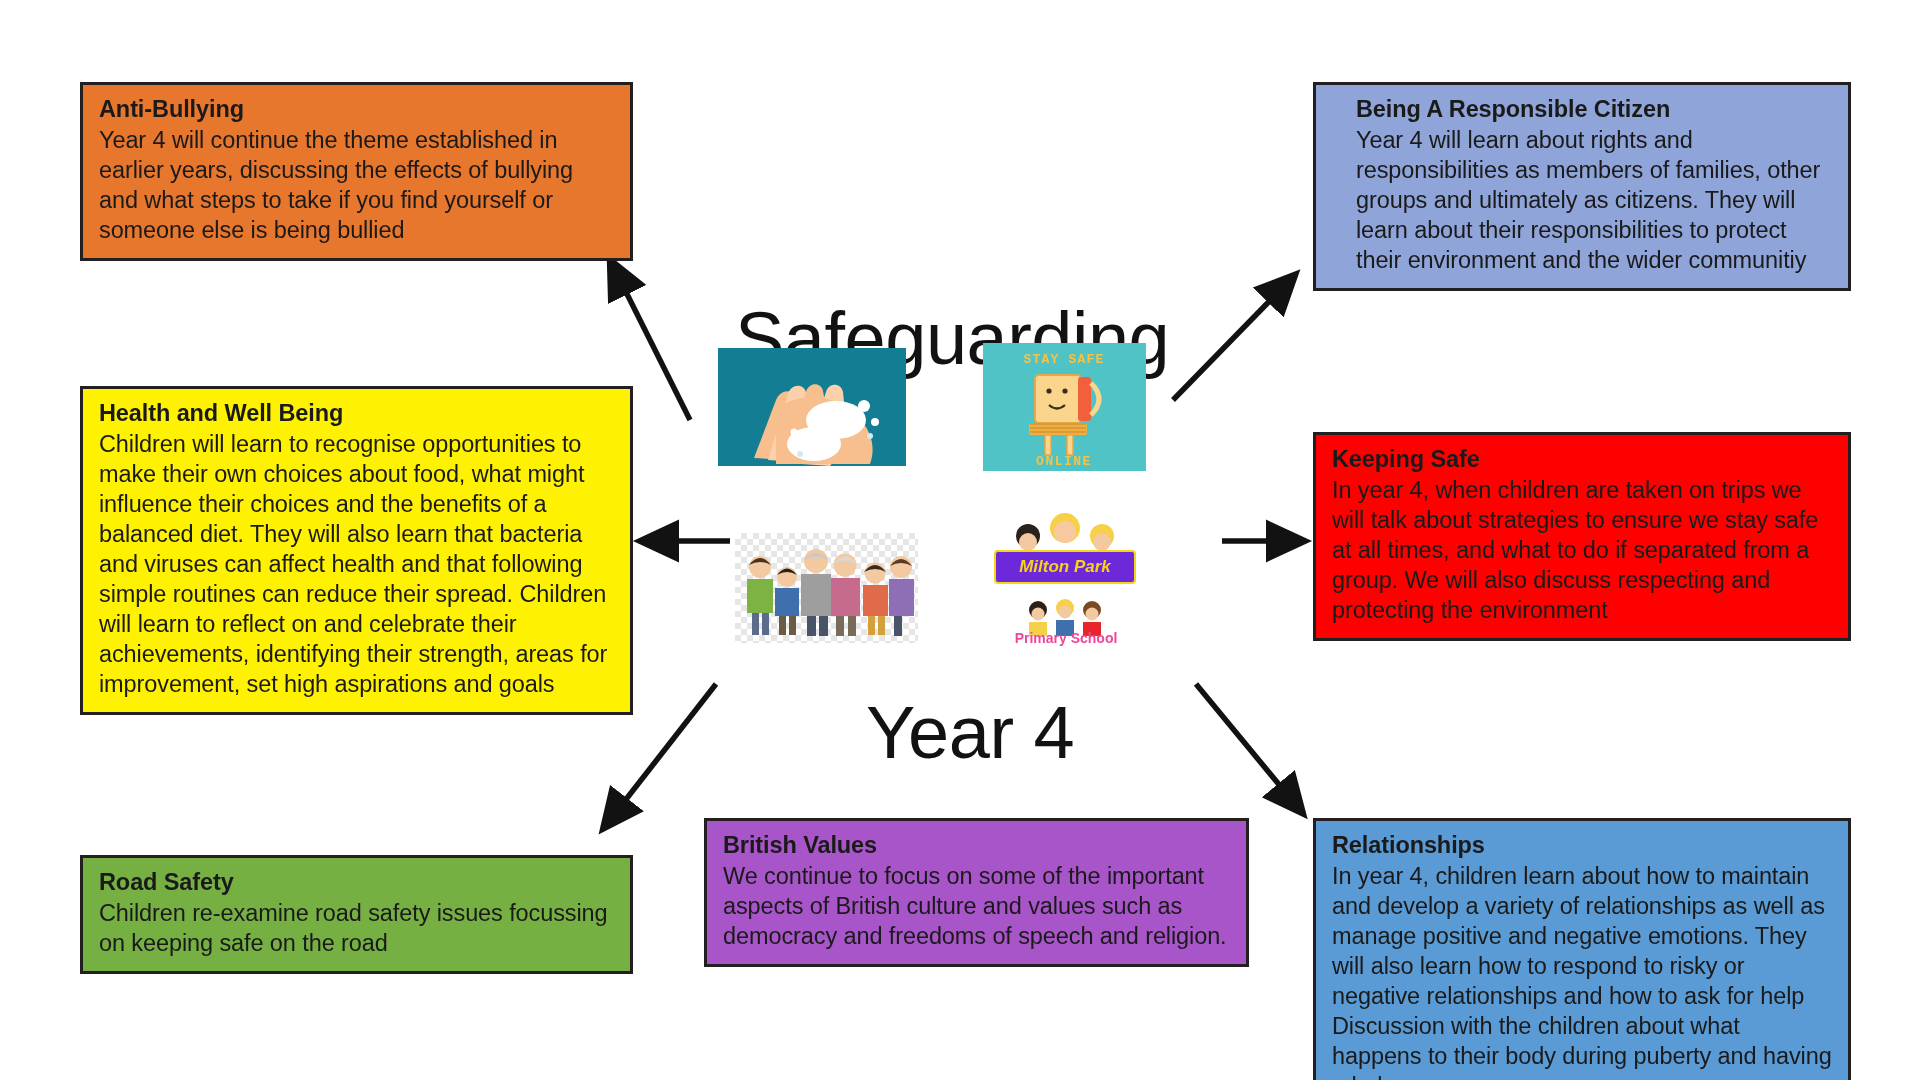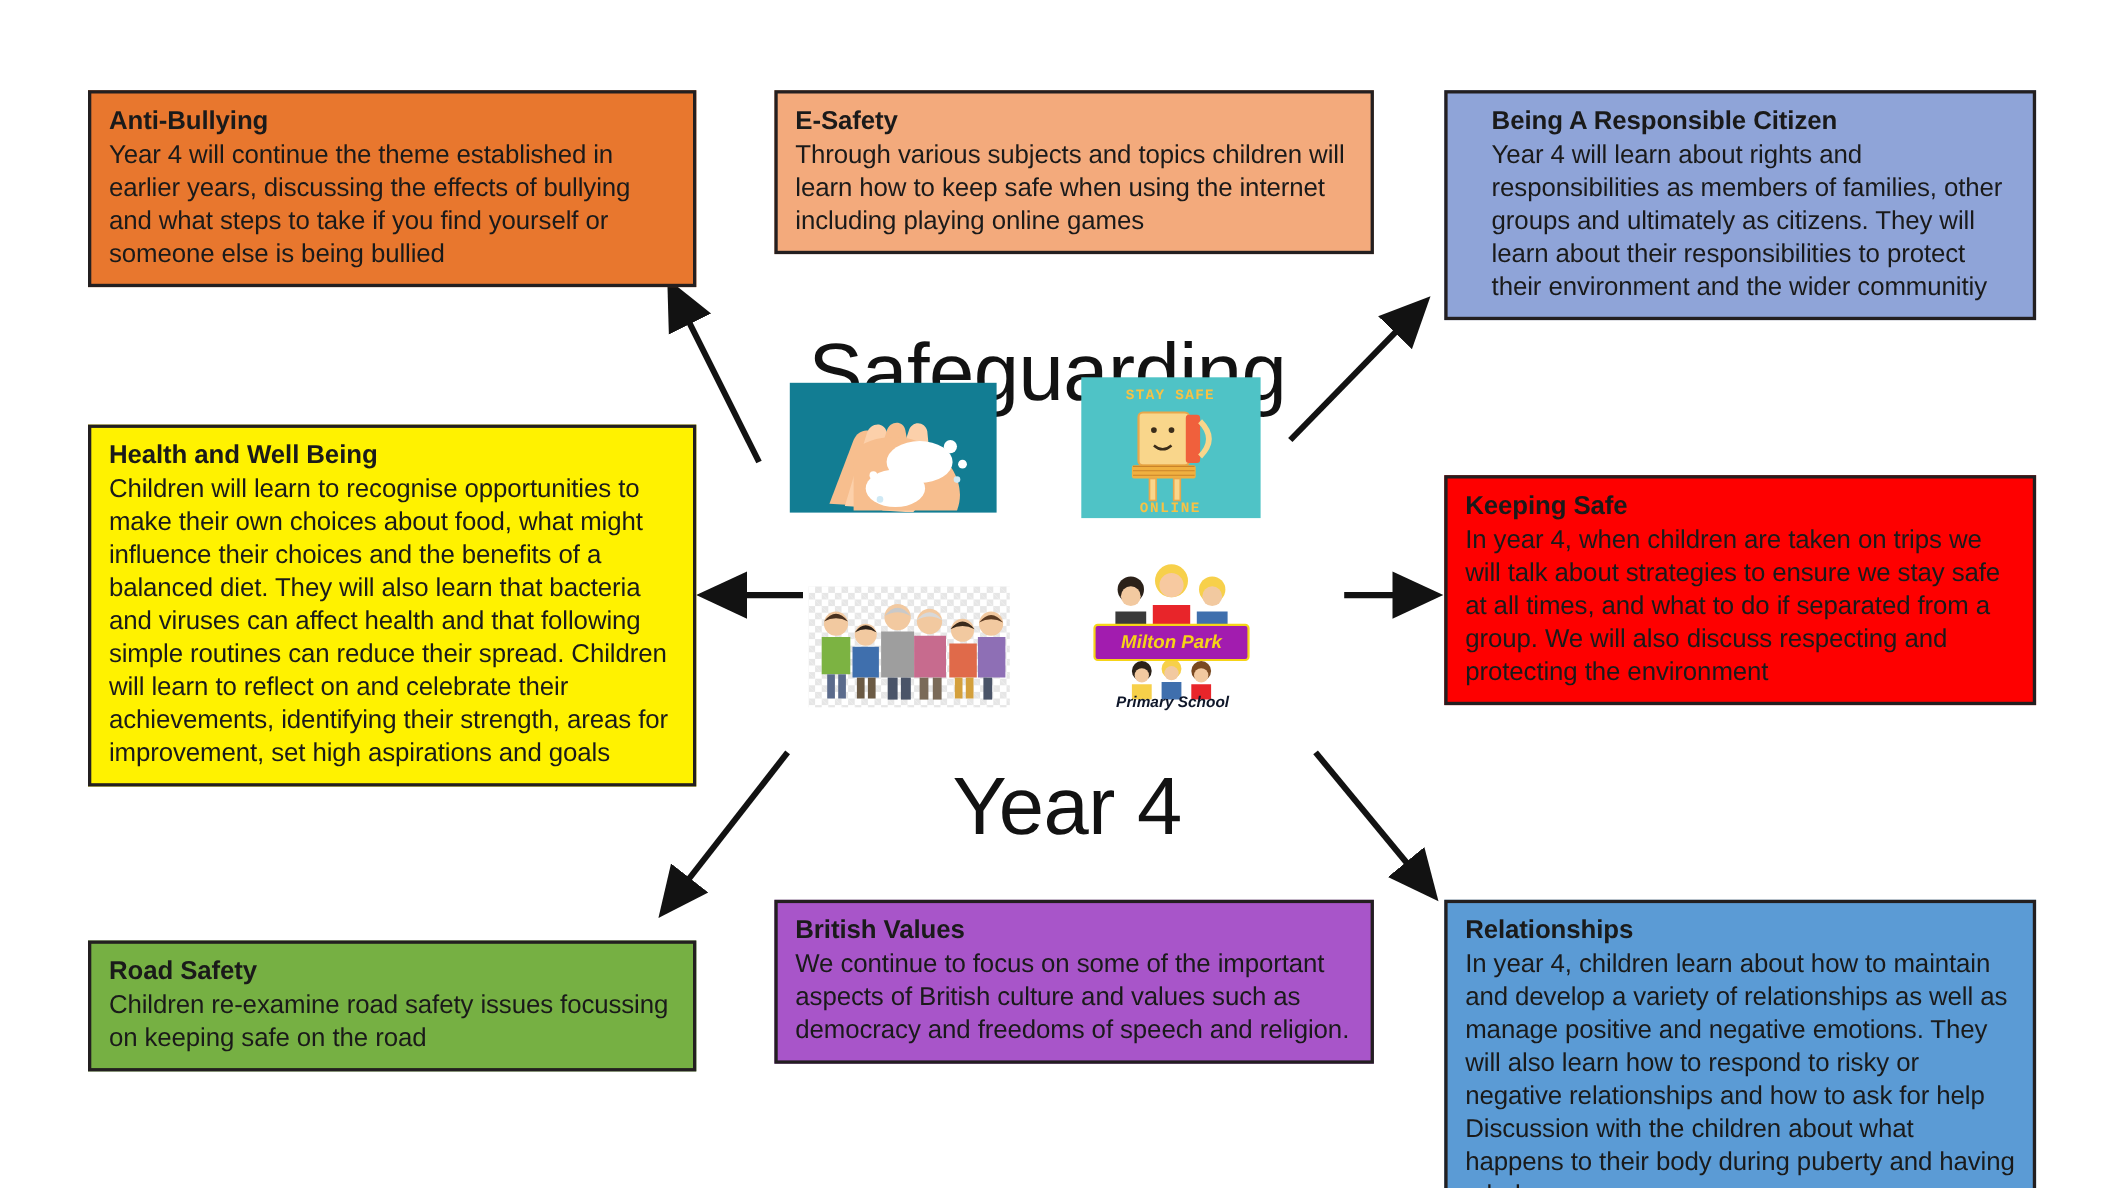--- a/index.html
+++ b/index.html
@@ -62,29 +62,29 @@
   #pic-family { left: 735px; top: 533px; width: 183px; height: 110px;
      background-color:#fff;
      background-image:
        linear-gradient(45deg,#e6e6e6 25%,transparent 25%,transparent 75%,#e6e6e6 75%),
        linear-gradient(45deg,#e6e6e6 25%,transparent 25%,transparent 75%,#e6e6e6 75%);
      background-size:12px 12px; background-position:0 0,6px 6px; }
   
   #pic-school-logo { left: 986px; top: 512px; width: 158px; height: 142px; background: #ffffff; }
 
   .logo-ribbon {
-    position: absolute; left: 8px; top: 55px; width: 142px; height: 34px;
-    background: #a21caf; border: 2.5px solid #F6D417; border-radius: 4px;
+    position: absolute; left: 8px; top: 38px; width: 142px; height: 34px;
+    background: #6d28d9; border: 2.5px solid #F6D417; border-radius: 4px;
     color: #F6D417; font-size: 17px; font-weight: bold; font-style: italic;
     display: flex; align-items: center; justify-content: center;
     white-space: nowrap;
   }
   .logo-sub {
     position: absolute; left: 12px; top: 118px; width: 136px;
-    color: #0f172a; font-size: 14px; font-weight: bold; font-style: italic;
+    color: #ec4899; font-size: 14px; font-weight: bold; 
     text-align: center; white-space: nowrap;
   }
 
   
   #arrows { position: absolute; inset: 0; pointer-events: none; }
 </style>
 </head>
 <body>
 
 <div id="canvas">
@@ -231,24 +231,20 @@
     </svg>
     <div class="logo-ribbon">Milton Park</div>
     <div class="logo-sub">Primary School</div>
   </div>
 
   <div class="box" id="box-anti-bullying">
     <span class="hd">Anti-Bullying</span>
     <span class="bd">Year 4 will continue the theme established in earlier years, discussing the effects of bullying and what steps to take if you find yourself or someone else is being bullied</span>
   </div>
 
-  <div class="box" id="box-e-safety">
-    <span class="hd">E-Safety</span>
-    <span class="bd">Through various subjects and topics children will learn how to keep safe when using the internet including playing online games</span>
-  </div>
 
   <div class="box" id="box-citizen">
     <span class="hd">Being A Responsible Citizen</span>
     <span class="bd">Year 4 will learn about rights and responsibilities as members of families, other groups and ultimately as citizens. They will learn about their responsibilities to protect their environment and the wider communitiy</span>
   </div>
 
   <div class="box" id="box-health">
     <span class="hd">Health and Well Being</span>
     <span class="bd">Children will learn to recognise opportunities to make their own choices about food, what might influence their choices and the benefits of a balanced diet. They will also learn that bacteria and viruses can affect health and that following simple routines can reduce their spread.  Children will learn to reflect on and celebrate their achievements, identifying their strength, areas for improvement, set high aspirations and goals</span>
   </div>

